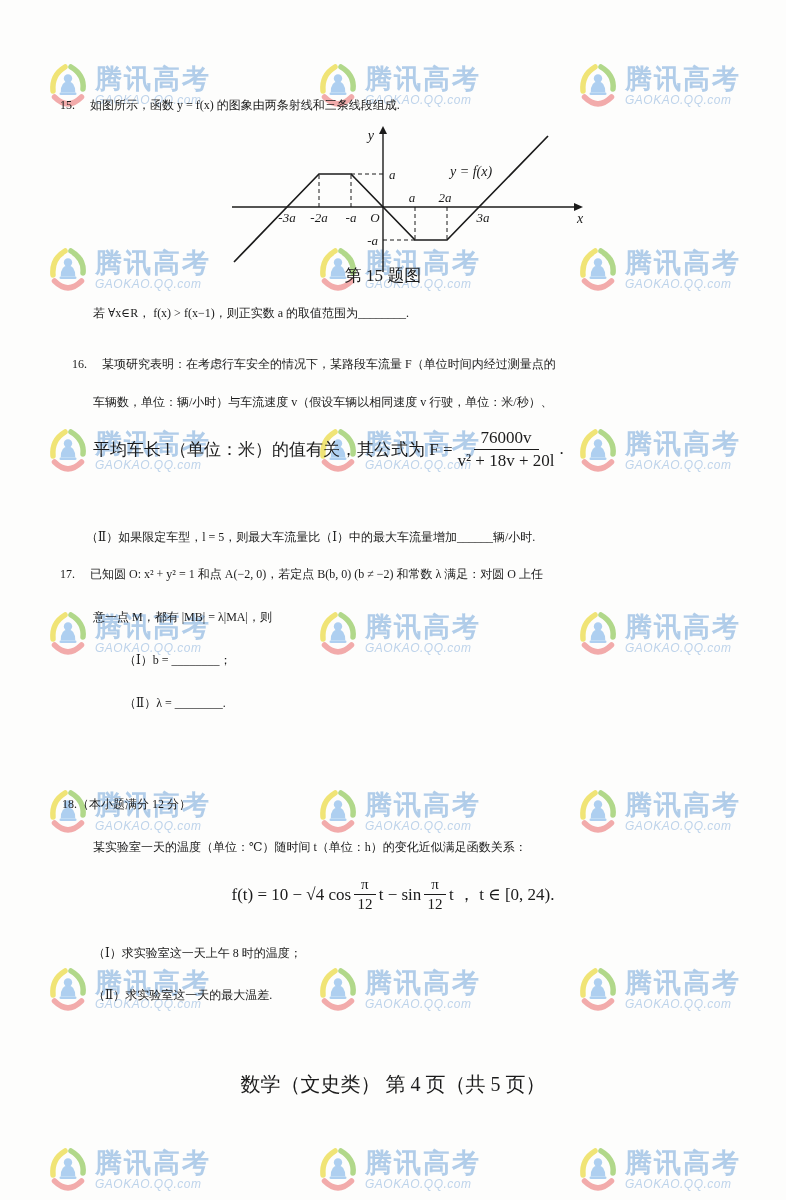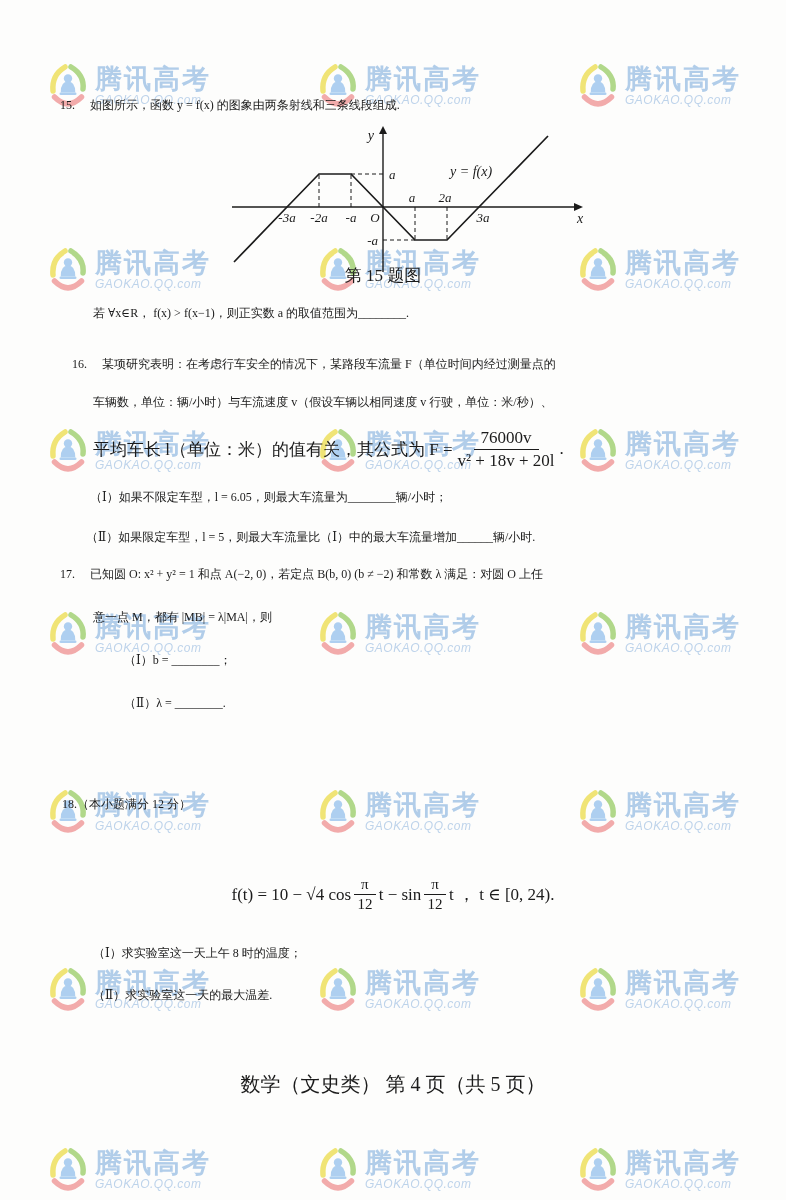--- a/index.html
+++ b/index.html
@@ -471,30 +471,30 @@
 
     <div class="formula-row" style="left:93px;top:428px;">
       <span>平均车长 l（单位：米）的值有关，其公式为 F =</span>
       <span class="frac">
         <span class="fnum">76000v</span>
         <span class="fden">v² + 18v + 20l</span>
       </span>
       <span>.</span>
     </div>
 
-    <div class="line" style="left:90px;top:489px;">（Ⅰ）如果不限定车型，l = 6.05，则最大车流量为________辆/小时；</div>
     <div class="line" style="left:86px;top:529px;">（Ⅱ）如果限定车型，l = 5，则最大车流量比（Ⅰ）中的最大车流量增加______辆/小时.</div>
 
     <div class="line" style="left:60px;top:566px;"><span class="qnum">17.</span><span>已知圆 O: x² + y² = 1 和点 A(−2, 0)，若定点 B(b, 0) (b ≠ −2) 和常数 λ 满足：对圆 O 上任</span></div>
     <div class="line" style="left:93px;top:609px;">意一点 M，都有 |MB| = λ|MA|，则</div>
     <div class="line" style="left:124px;top:652px;">（Ⅰ）b = ________；</div>
     <div class="line" style="left:124px;top:695px;">（Ⅱ）λ = ________.</div>
 
 
     <div class="line" style="left:62px;top:796px;"><span>18.</span><span>（本小题满分 12 分）</span></div>
+    <div class="line" style="left:93px;top:839px;">某实验室一天的温度（单位：℃）随时间 t（单位：h）的变化近似满足函数关系：</div>
 
     <div class="formula-row" style="left:0;right:0;top:876px;justify-content:center;">
       <span>f(t) = 10 − √4 cos</span>
       <span class="frac frac-sm">
         <span class="fnum">π</span>
         <span class="fden">12</span>
       </span>
       <span>t − sin</span>
       <span class="frac frac-sm">
         <span class="fnum">π</span>

